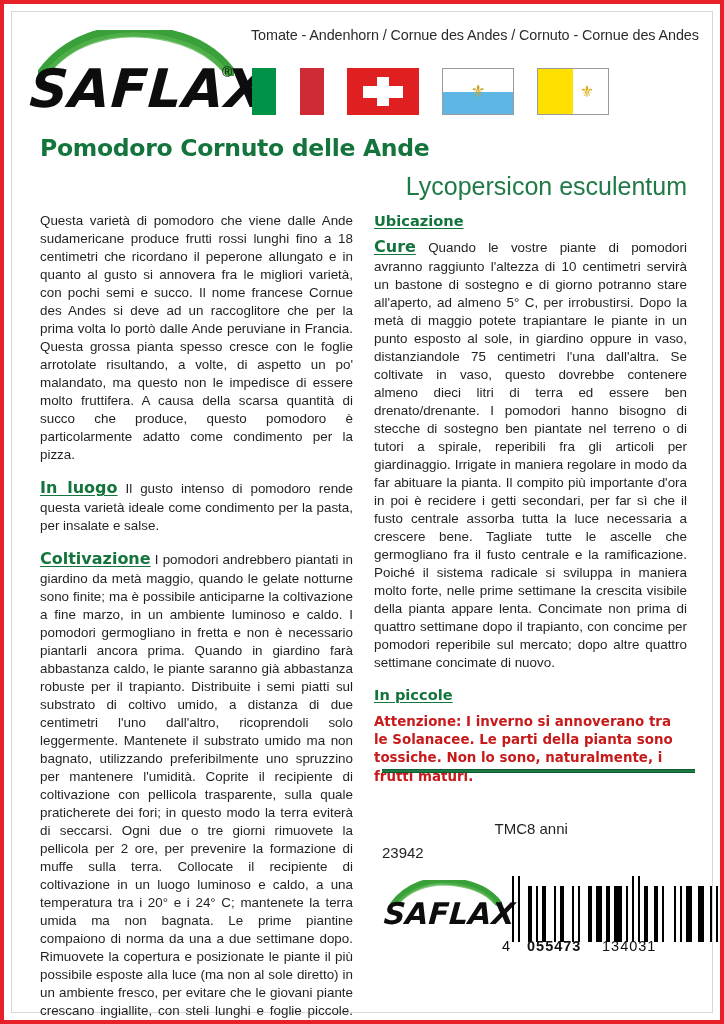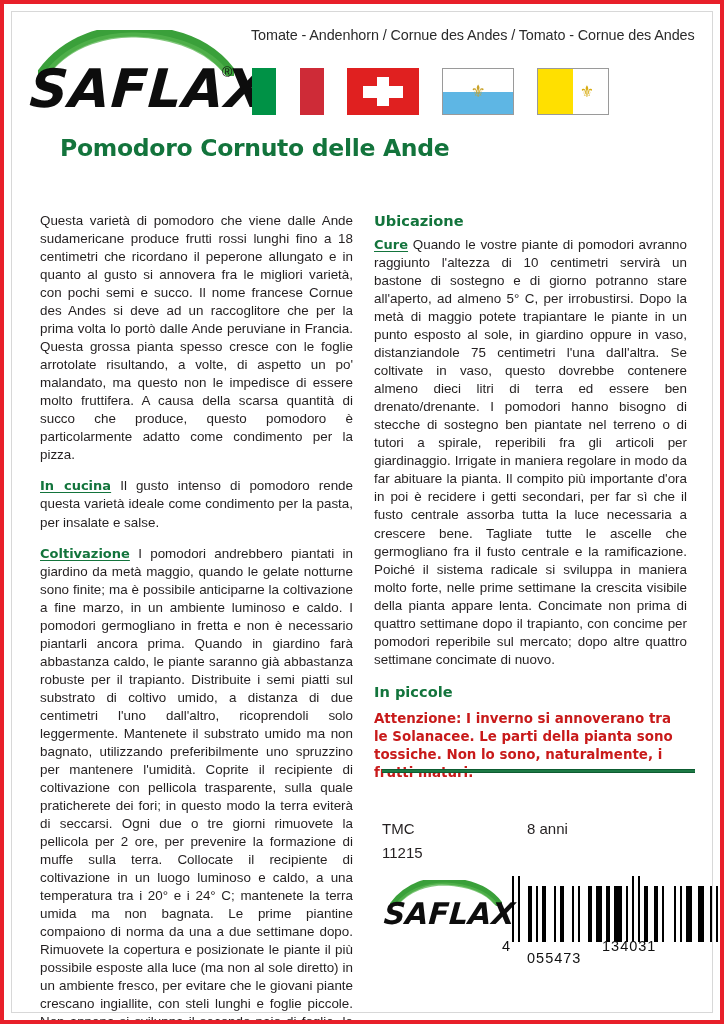--- a/index.html
+++ b/index.html
@@ -124,21 +124,21 @@
 
   .va-l { position: absolute; left: 0; top: 0; bottom: 0; width: 50%; background: #ffe000; }
   .va-r { position: absolute; right: 0; top: 0; bottom: 0; width: 50%; background: #ffffff; }
   .va-keys {
     position: absolute; right: 8px; top: 50%; width: 26px; height: 26px;
     margin-top: -13px; text-align: center; line-height: 26px;
     font-size: 16px; color: #d8ac12;
   }
 
   
-  .title-row { position: relative; height: 34px; padding: 0 36px; margin-left: 20px; }
+  .title-row { position: relative; height: 34px; padding: 0 36px; }
   .common-name {
     position: absolute;
     left: 36px; top: 0;
     font-family: "DejaVu Sans", sans-serif;
     font-weight: 700;
     font-size: 23.5px;
     color: #13743c;
     letter-spacing: -0.3px;
     white-space: nowrap;
   }
@@ -170,31 +170,32 @@
     text-align: justify;
     text-justify: inter-word;
     hyphens: none;
     margin-bottom: 0;
   }
   p.body + p.body { margin-top: 13px; }
 
   .lead {
     font-family: "DejaVu Sans", sans-serif;
     font-weight: 700;
-    font-size: 13px;
+    font-size: 16px;
     color: #13743c;
     text-decoration: underline;
     text-underline-offset: 2px;
   }
 
   .section-head {
     font-family: "DejaVu Sans", sans-serif;
     font-weight: 700;
     font-size: 14.6px;
     color: #13743c;
+    text-decoration: underline;
     text-underline-offset: 2px;
     display: inline-block;
     margin-bottom: 7px;
   }
   .section-head.tight { margin-bottom: 6px; }
 
   .warning {
     font-family: "DejaVu Sans", sans-serif;
     font-weight: 700;
     font-size: 13.4px;
@@ -205,20 +206,21 @@
   }
 
   .spacer-inverno { height: 14px; }
 
   
   .footer {
     position: absolute;
     left: 378px;
     top: 765px;
     width: 313px;
+    text-align: right;
   }
   .green-rule {
     width: 313px;
     height: 4px;
     background: #1d7a45;
     border-top: 1px solid #0d5c31;
     border-bottom: 1px solid #0d5c31;
   }
 
   .meta {
@@ -266,41 +268,41 @@
   .bars .b { background: #000; margin-right: 1px; }
   .bc-digits {
     position: absolute;
     left: 0; top: 62px;
     width: 188px;
     height: 18px;
     font-size: 14.5px;
     color: #111;
   }
   .bc-lead { position: absolute; left: 0; top: 0; }
-  .bc-left { position: absolute; left: 25px; top: 12px; letter-spacing: 1px; }
+  .bc-left { position: absolute; left: 25px; top: 0; letter-spacing: 1px; font-weight: bold; }
   .bc-right { position: absolute; left: 100px; top: 0; letter-spacing: 1px; }
 </style>
 </head>
 <body>
 
 <div class="packet">
   <div class="inner-rule"></div>
 
   <div class="header">
 
     <div class="logo-block">
       <svg class="logo-arc" viewBox="0 0 196 46">
         <path d="M4 44 C 30 8, 70 0, 98 1 C 128 2, 168 10, 192 42" stroke="#3aa03a" stroke-width="11" fill="none" stroke-linecap="round"></path>
         <path d="M10 42 C 34 12, 72 4, 98 5 C 126 6, 164 14, 186 40" stroke="#56b44f" stroke-width="5" fill="none" stroke-linecap="round" opacity="0.75"></path>
       </svg>
       <div class="logo-word">SAFLAX</div>
       <div class="logo-reg">®</div>
     </div>
 
-    <div class="langline">Tomate - Andenhorn / Cornue des Andes / Tomato - Cornue des Andes</div>
+    <div class="langline">Tomate - Andenhorn / Cornue des Andes / Cornuto - Cornue des Andes</div>
 
     <div class="flags">
       <div class="flag flag-it">
         <span class="it-a"></span>
           <span class="it-b"></span>
           <span class="it-c"></span>
       </div>
       <div class="flag flag-ch">
         <span class="ch-bg"></span>
           <span class="ch-v"></span>
@@ -314,28 +316,29 @@
       <div class="flag">
         <span class="va-l"></span>
           <span class="va-r"></span>
         <span class="va-keys">⚜</span>
       </div>
     </div>
   </div>
 
   <div class="title-row">
     <div class="common-name">Pomodoro Cornuto delle Ande</div>
+    <div class="latin-name">Lycopersicon esculentum</div>
   </div>
 
   <div class="columns">
 
     <div class="col col-left">
       <p class="body">Questa varietà di pomodoro che viene dalle Ande sudamericane produce frutti rossi lunghi fino a 18 centimetri che ricordano il peperone allungato e in quanto al gusto si annovera fra le migliori varietà, con pochi semi e succo. Il nome francese Cornue des Andes si deve ad un raccoglitore che per la prima volta lo portò dalle Ande peruviane in Francia. Questa grossa pianta spesso cresce con le foglie arrotolate risultando, a volte, di aspetto un po' malandato, ma questo non le impedisce di essere molto fruttifera. A causa della scarsa quantità di succo che produce, questo pomodoro è particolarmente adatto come condimento per la pizza.</p>
 
-      <p class="body"><span class="lead">In cucina</span><span> Il gusto intenso di pomodoro rende questa varietà ideale come condimento per la pasta, per insalate e salse.</span></p>
+      <p class="body"><span class="lead">In luogo</span><span> Il gusto intenso di pomodoro rende questa varietà ideale come condimento per la pasta, per insalate e salse.</span></p>
 
       <p class="body"><span class="lead">Coltivazione</span><span>  I pomodori andrebbero piantati in giardino da metà maggio, quando le gelate notturne sono finite; ma è possibile anticiparne la coltivazione a fine marzo, in un ambiente luminoso e caldo. I pomodori germogliano in fretta e non è necessario piantarli ancora prima. Quando in giardino farà abbastanza caldo, le piante saranno già abbastanza robuste per il trapianto. Distribuite i semi piatti sul substrato di coltivo umido, a distanza di due centimetri l'uno dall'altro, ricoprendoli solo leggermente. Mantenete il substrato umido ma non bagnato, utilizzando preferibilmente uno spruzzino per mantenere l'umidità. Coprite il recipiente di coltivazione con pellicola trasparente, sulla quale praticherete dei fori; in questo modo la terra eviterà di seccarsi. Ogni due o tre giorni rimuovete la pellicola per 2 ore, per prevenire la formazione di muffe sulla terra. Collocate il recipiente di coltivazione in un luogo luminoso e caldo, a una temperatura tra i 20° e i 24° C; mantenete la terra umida ma non bagnata. Le prime piantine compaiono di norma da una a due settimane dopo. Rimuovete la copertura e posizionate le piante il più possibile esposte alla luce (ma non al sole diretto) in un ambiente fresco, per evitare che le giovani piante crescano ingiallite, con steli lunghi e foglie piccole. Non appena si sviluppa il secondo paio di foglie, le piantine possono essere trapiantate fino alla prima foglia (diradandole) in vasi di circa 10 centimetri, con terreno traspirante e terriccio per pomodori. Fate attenzione a non danneggiare le radici delicate e ad innaffiare leggermente la terra fresca.</span></p>
     </div>
 
     <div class="col col-right">
       <div class="section-head">Ubicazione</div>
 
       <p class="body"><span class="lead">Cure</span><span> Quando le vostre piante di pomodori avranno raggiunto l'altezza di 10 centimetri servirà un bastone di sostegno e di giorno potranno stare all'aperto, ad almeno 5° C, per irrobustirsi. Dopo la metà di maggio potete trapiantare le piante in un punto esposto al sole, in giardino oppure in vaso, distanziandole 75 centimetri l'una dall'altra. Se coltivate in vaso, questo dovrebbe contenere almeno dieci litri di terra ed essere ben drenato/drenante. I pomodori hanno bisogno di stecche di sostegno ben piantate nel terreno o di tutori a spirale, reperibili fra gli articoli per giardinaggio. Irrigate in maniera regolare in modo da far abituare la pianta. Il compito più importante d'ora in poi è recidere i getti secondari, per far sì che il fusto centrale assorba tutta la luce necessaria a crescere bene. Tagliate tutte le ascelle che germogliano fra il fusto centrale e la ramificazione. Poiché il sistema radicale si sviluppa in maniera molto forte, nelle prime settimane la crescita visibile della pianta appare lenta. Concimate non prima di quattro settimane dopo il trapianto, con concime per pomodori reperibile sul mercato; dopo altre quattro settimane concimate di nuovo.</span></p>
 
       <div class="spacer-inverno"></div>
@@ -347,21 +350,21 @@
 
   <div class="footer">
     <div class="green-rule"></div>
 
     <div class="meta">
       <div class="meta-row">
         <span class="meta-label">TMC</span>
         <span class="meta-value">8 anni</span>
       </div>
       <div class="meta-row">
-        <span class="meta-value">11215</span>
+        <span class="meta-value">23942</span>
       </div>
     </div>
 
     <div class="footer-bottom">
       <div class="footer-logo">
         <svg class="fl-arc" viewBox="0 0 112 26">
           <path d="M3 25 C 18 5, 40 0, 56 1 C 74 2, 96 6, 109 24" stroke="#3aa03a" stroke-width="7" fill="none" stroke-linecap="round"></path>
           <path d="M7 24 C 21 8, 41 4, 56 4 C 72 5, 93 9, 105 23" stroke="#56b44f" stroke-width="3" fill="none" stroke-linecap="round" opacity="0.75"></path>
         </svg>
         <div class="fl-word">SAFLAX</div>

